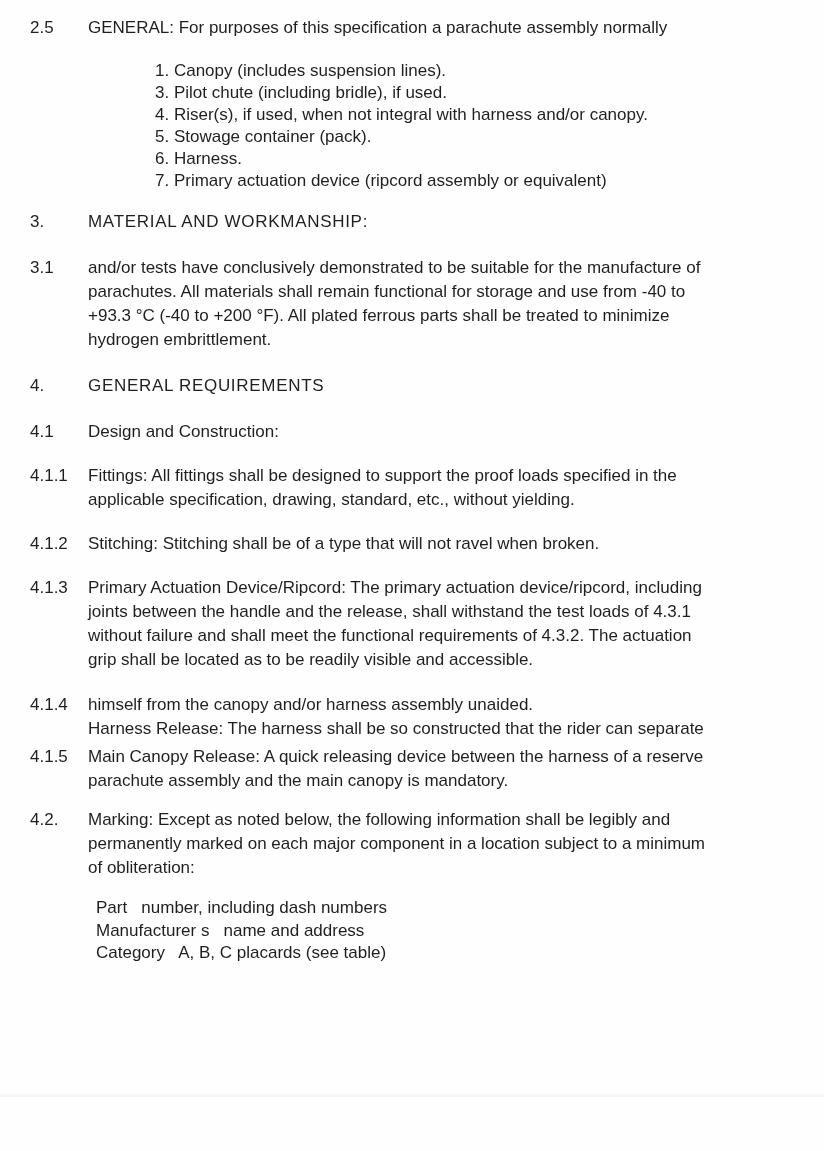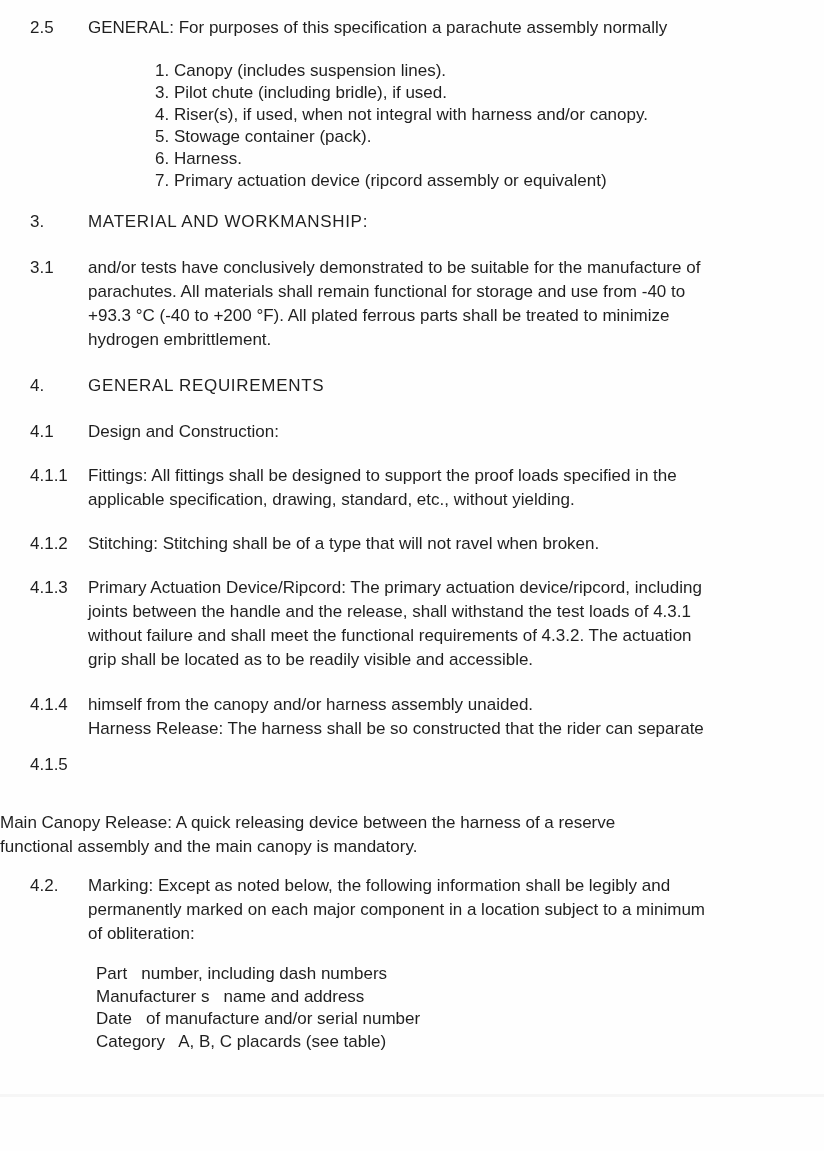--- a/index.html
+++ b/index.html
@@ -50,21 +50,21 @@
     line-height: 22px;
   }
   .components .line { white-space: pre; }
   .marking {
     margin-left: 96px;
     font-size: 17px;
     line-height: 22.5px;
   }
   .marking .line { white-space: pre; }
   
-  .mt14 { margin-top: 12px; flex-direction: column; }
+  .mt14 { margin-top: 4px; }
   .mt15 { margin-top: 15px; }
   .mt17 { margin-top: 17px; }
   .mt18 { margin-top: 18px; }
   .mt20 { margin-top: 20px; }
   .mt21 { margin-top: 21px; }
   .mt22 { margin-top: 22px; }
   
   .scan-band {
     position: absolute;
     left: 0;
@@ -156,35 +156,34 @@
     <div class="body">
         <div class="line">himself from the canopy and/or harness assembly unaided.</div>
         <div class="line">Harness Release: The harness shall be so constructed that the rider can separate</div>
       </div>
   </div>
 
   <div class="block mt14">
     <div class="num">4.1.5</div>
     <div class="body">
         <div class="line">Main Canopy Release: A quick releasing device between the harness of a reserve</div>
-        <div class="line">functional assembly and the main canopy is mandatory.</div>
+        <div class="line">parachute assembly and the main canopy is mandatory.</div>
       </div>
   </div>
 
   <div class="block mt15">
     <div class="num">4.2.</div>
     <div class="body">
         <div class="line">Marking: Except as noted below, the following information shall be legibly and</div>
         <div class="line">permanently marked on each major component in a location subject to a minimum</div>
         <div class="line">of obliteration:</div>
       </div>
   </div>
 
   <div class="marking mt17">
       <div class="line">Part   number, including dash numbers</div>
       <div class="line">Manufacturer s   name and address</div>
-      <div class="line">Date   of manufacture and/or serial number</div>
       <div class="line">Category   A, B, C placards (see table)</div>
     </div>
 
   <div class="scan-band"></div>
 
 </div>
 
 </body></html>

